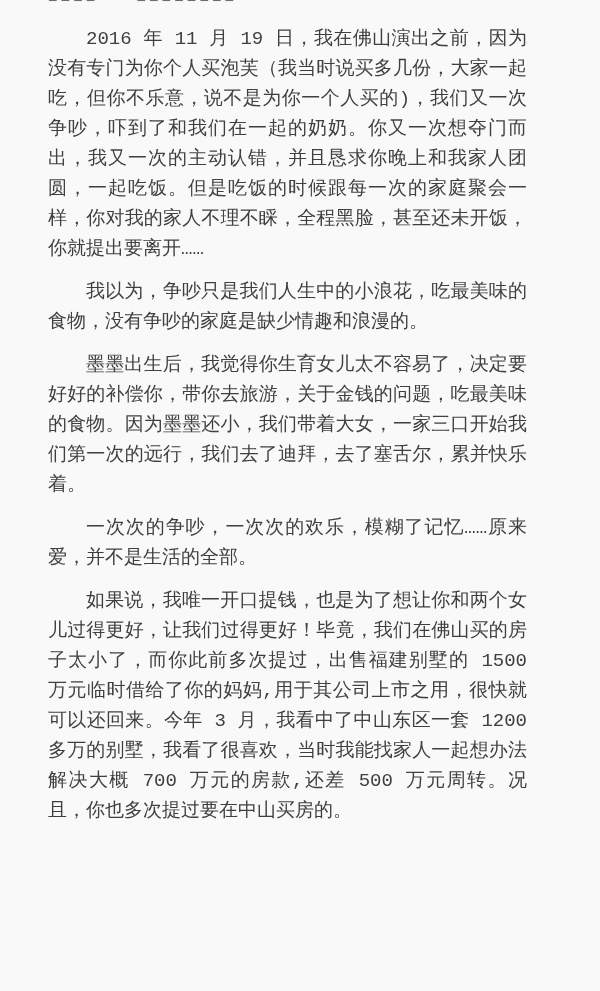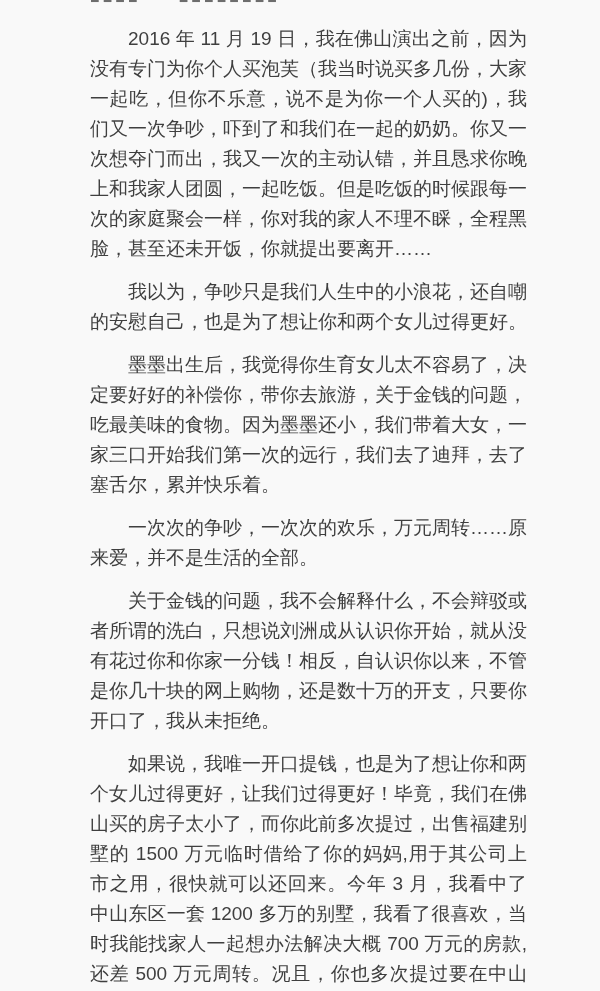--- a/index.html
+++ b/index.html
@@ -9,24 +9,24 @@
   body {
     width: 600px;
     height: 991px;
     overflow: hidden;
     background: #f9f9f9;
   }
   .doc-page {
     box-sizing: border-box;
     width: 600px;
     height: 991px;
-    padding: 0 73px 0 90px;
+    padding: 0 73px 0 48px;
     background: #f9f9f9;
     color: #3f3f3f;
-    font-family: Liberation Sans, sans-serif;
+    font-family: Liberation Mono, monospace;
     font-size: 19px;
     line-height: 30px;
     text-align: justify;
   }
   
   .clipped-line {
     height: 9px;
     overflow: hidden;
     margin-bottom: 15px;
   }
@@ -52,23 +52,22 @@
 <body>
 
 <div class="doc-page">
 
   <div class="clipped-line">
     <span class="frag">■■■■　　■■■■■■■■</span>
   </div>
 
   <p>2016 年 11 月 19 日，我在佛山演出之前，因为没有专门为你个人买泡芙（我当时说买多几份，大家一起吃，但你不乐意，说不是为你一个人买的)，我们又一次争吵，吓到了和我们在一起的奶奶。你又一次想夺门而出，我又一次的主动认错，并且恳求你晚上和我家人团圆，一起吃饭。但是吃饭的时候跟每一次的家庭聚会一样，你对我的家人不理不睬，全程黑脸，甚至还未开饭，你就提出要离开……</p>
 
-  <p>我以为，争吵只是我们人生中的小浪花，还自嘲的安慰自己，也是为了想让你和两个女儿过得更好。</p>
+  <p>我以为，争吵只是我们人生中的小浪花，吃最美味的食物，没有争吵的家庭是缺少情趣和浪漫的。</p>
 
   <p>墨墨出生后，我觉得你生育女儿太不容易了，决定要好好的补偿你，带你去旅游，关于金钱的问题，吃最美味的食物。因为墨墨还小，我们带着大女，一家三口开始我们第一次的远行，我们去了迪拜，去了塞舌尔，累并快乐着。</p>
 
-  <p>一次次的争吵，一次次的欢乐，万元周转……原来爱，并不是生活的全部。</p>
+  <p>一次次的争吵，一次次的欢乐，模糊了记忆……原来爱，并不是生活的全部。</p>
 
-  <p>关于金钱的问题，我不会解释什么，不会辩驳或者所谓的洗白，只想说刘洲成从认识你开始，就从没有花过你和你家一分钱！相反，自认识你以来，不管是你几十块的网上购物，还是数十万的开支，只要你开口了，我从未拒绝。</p>
 
   <p>如果说，我唯一开口提钱，也是为了想让你和两个女儿过得更好，让我们过得更好！毕竟，我们在佛山买的房子太小了，而你此前多次提过，出售福建别墅的 1500 万元临时借给了你的妈妈,用于其公司上市之用，很快就可以还回来。今年 3 月，我看中了中山东区一套 1200 多万的别墅，我看了很喜欢，当时我能找家人一起想办法解决大概 700 万元的房款,还差 500 万元周转。况且，你也多次提过要在中山买房的。</p>
 
 </div>
 
 </body></html>

